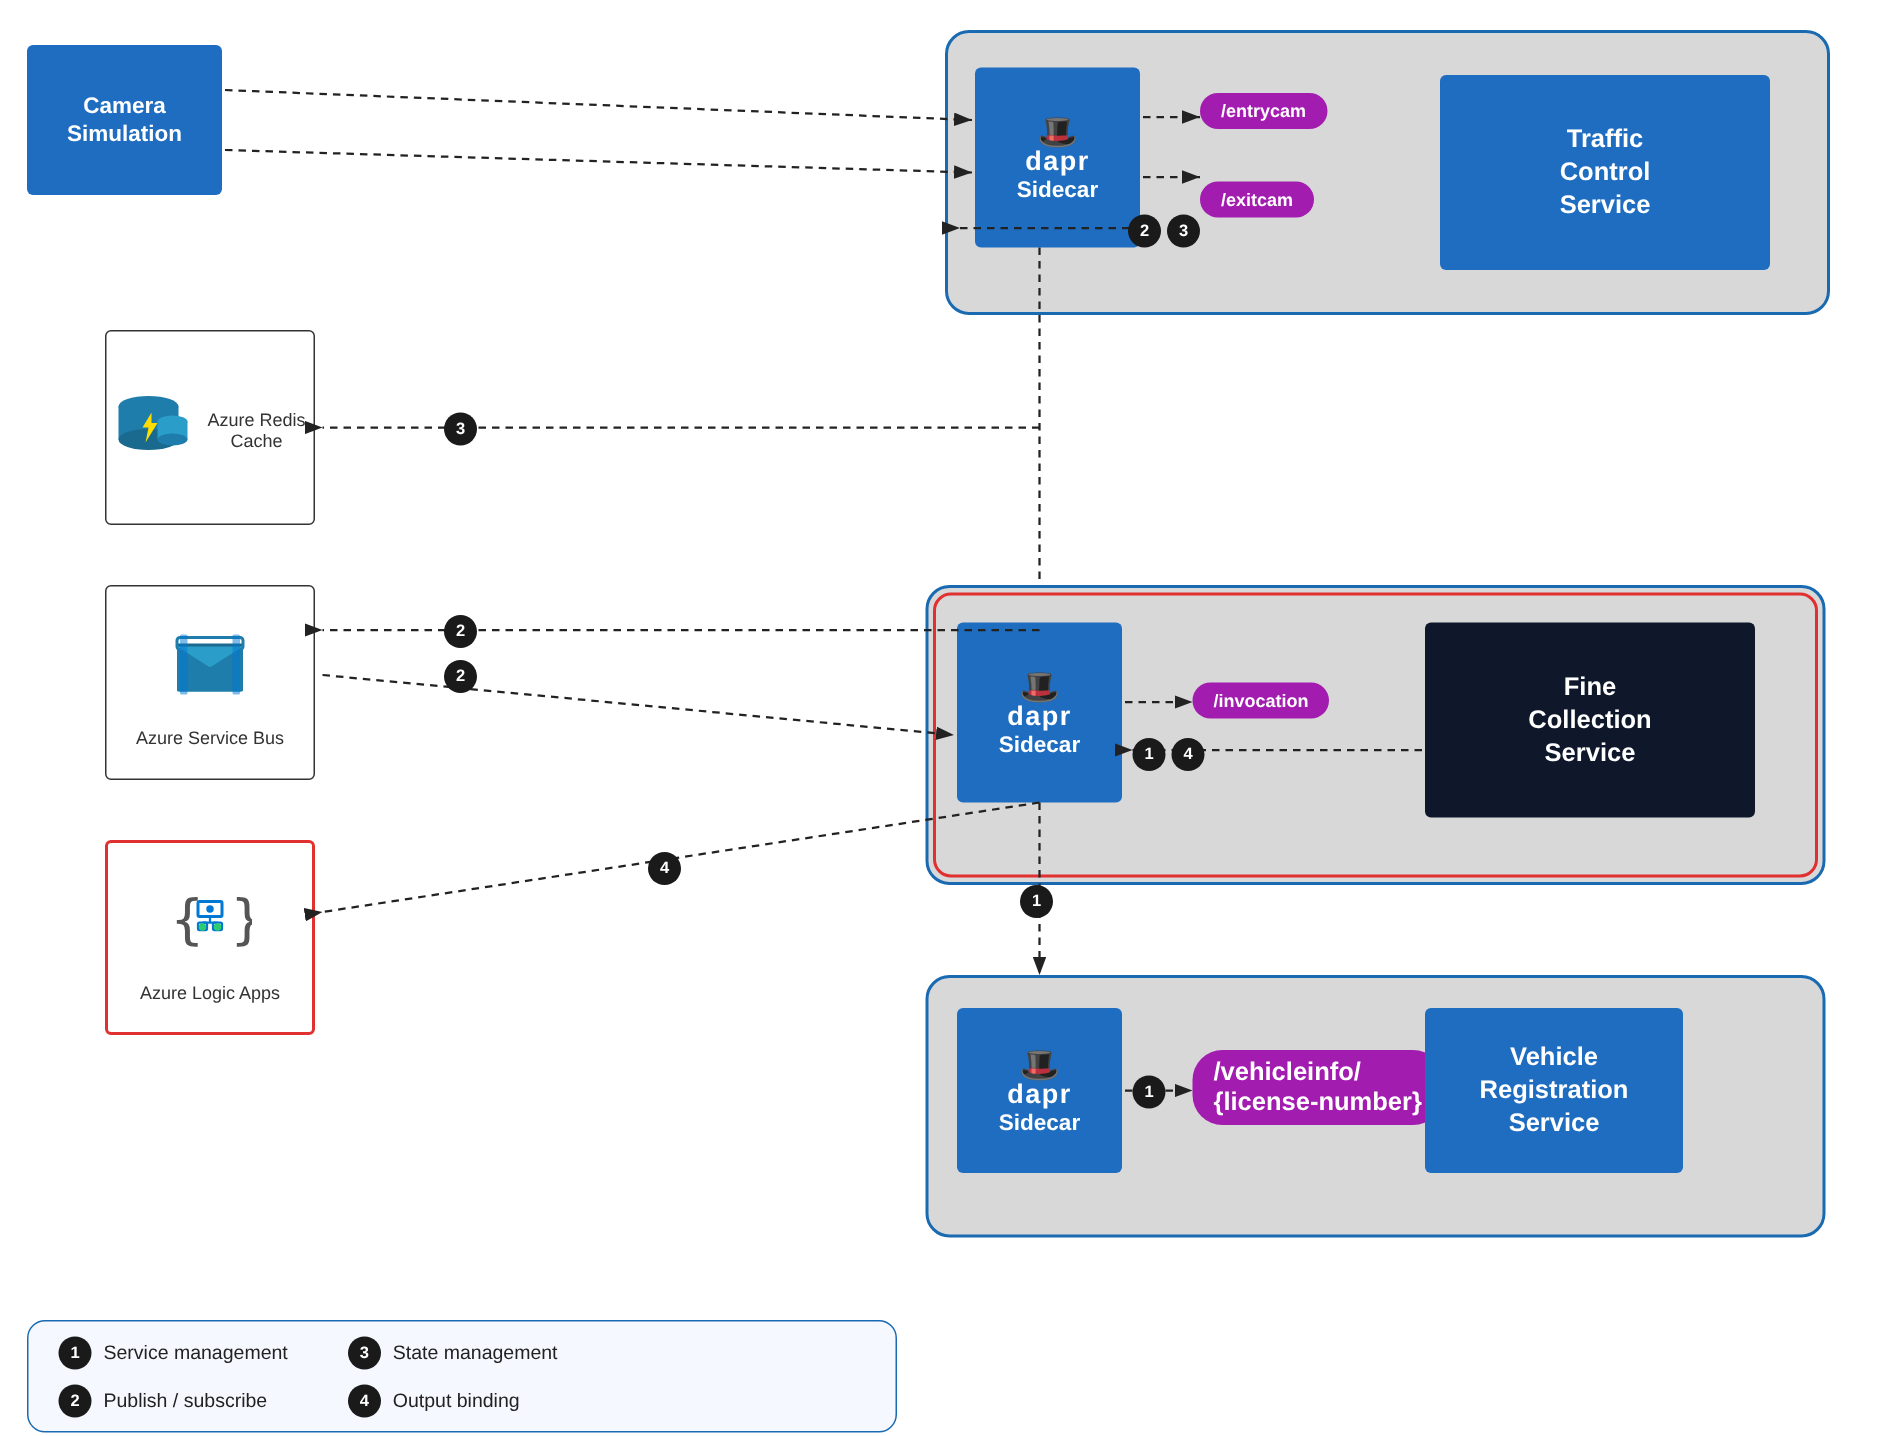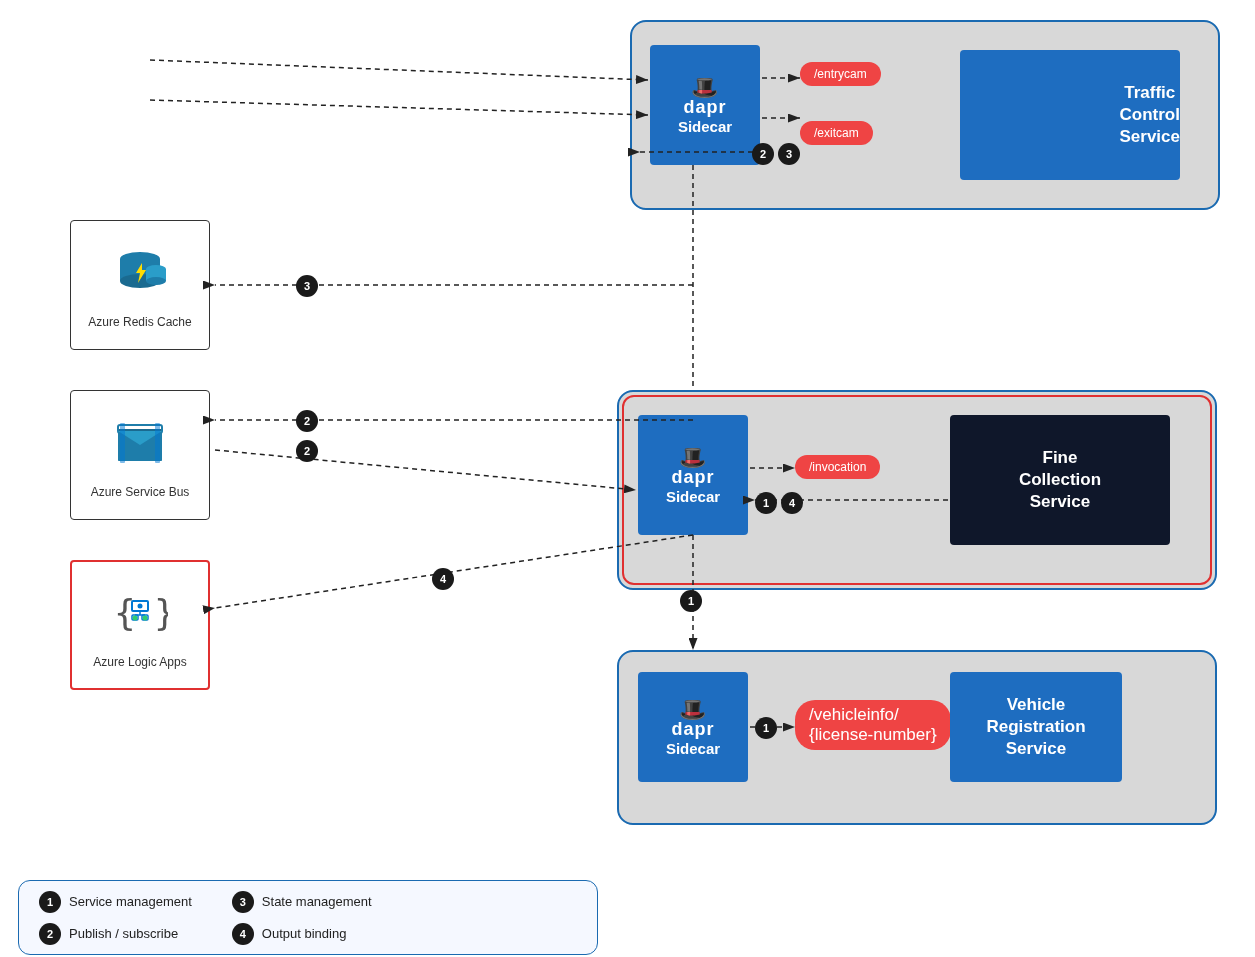--- a/index.html
+++ b/index.html
@@ -42,21 +42,21 @@
     .redis-box {
       position: absolute;
       left: 70px;
       top: 220px;
       width: 140px;
       height: 130px;
       background: #fff;
       border: 1.5px solid #333;
       border-radius: 4px;
       display: flex;
-      flex-direction: column;
+      flex-direction: row;
       align-items: center;
       justify-content: center;
       gap: 6px;
     }
 
     
     .servicebus-box {
       position: absolute;
       left: 70px;
       top: 390px;
@@ -126,26 +126,26 @@
     .dapr-sidecar-traffic {
       left: 650px;
       top: 45px;
       width: 110px;
       height: 120px;
     }
 
     
     .endpoint-pill {
       position: absolute;
-      background: #ef4444;
+      background: #a21caf;
       color: #fff;
       border-radius: 20px;
       padding: 5px 14px;
       font-size: 12px;
-      font-weight: 400;
+      font-weight: 700;
       white-space: nowrap;
     }
 
     .entrycam-pill {
       left: 800px;
       top: 62px;
     }
 
     .exitcam-pill {
       left: 800px;
@@ -160,21 +160,21 @@
       color: #fff;
       font-weight: bold;
       font-size: 17px;
       line-height: 1.3;
       text-align: center;
       background: #1e6dc0;
       width: 220px;
       height: 130px;
       display: flex;
       align-items: center;
-      justify-content: flex-end;
+      justify-content: center;
       border-radius: 4px;
     }
 
     
     .fine-collection-outer {
       position: absolute;
       left: 617px;
       top: 390px;
       width: 600px;
       height: 200px;
@@ -358,20 +358,24 @@
       display: flex;
       align-items: center;
       justify-content: center;
     }
   </style>
 </head>
 <body>
 
 <div class="diagram-container">
 
+  <div class="camera-box">
+    <span style="white-space:pre-line;">Camera
+Simulation</span>
+  </div>
 
   <div class="redis-box">
     <div class="icon-container">
 
       <svg width="56" height="56" viewBox="0 0 56 56">
 
         <ellipse cx="28" cy="14" rx="20" ry="7" fill="#1e7daa"></ellipse>
         <rect x="8" y="14" width="40" height="22" fill="#1e7daa"></rect>
         <ellipse cx="28" cy="36" rx="20" ry="7" fill="#1a6a90"></ellipse>
 

